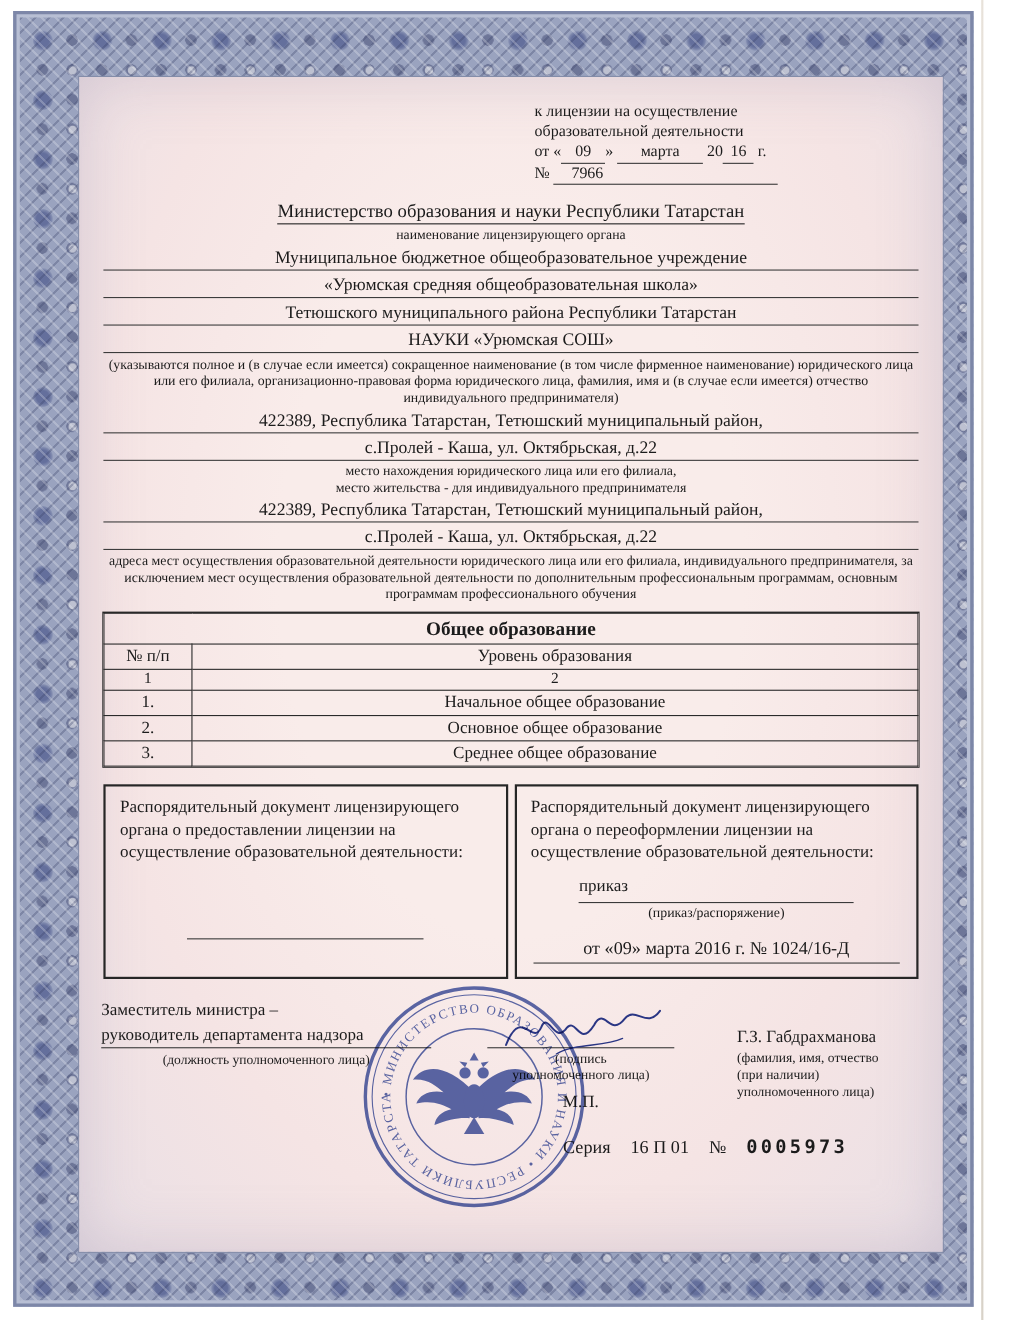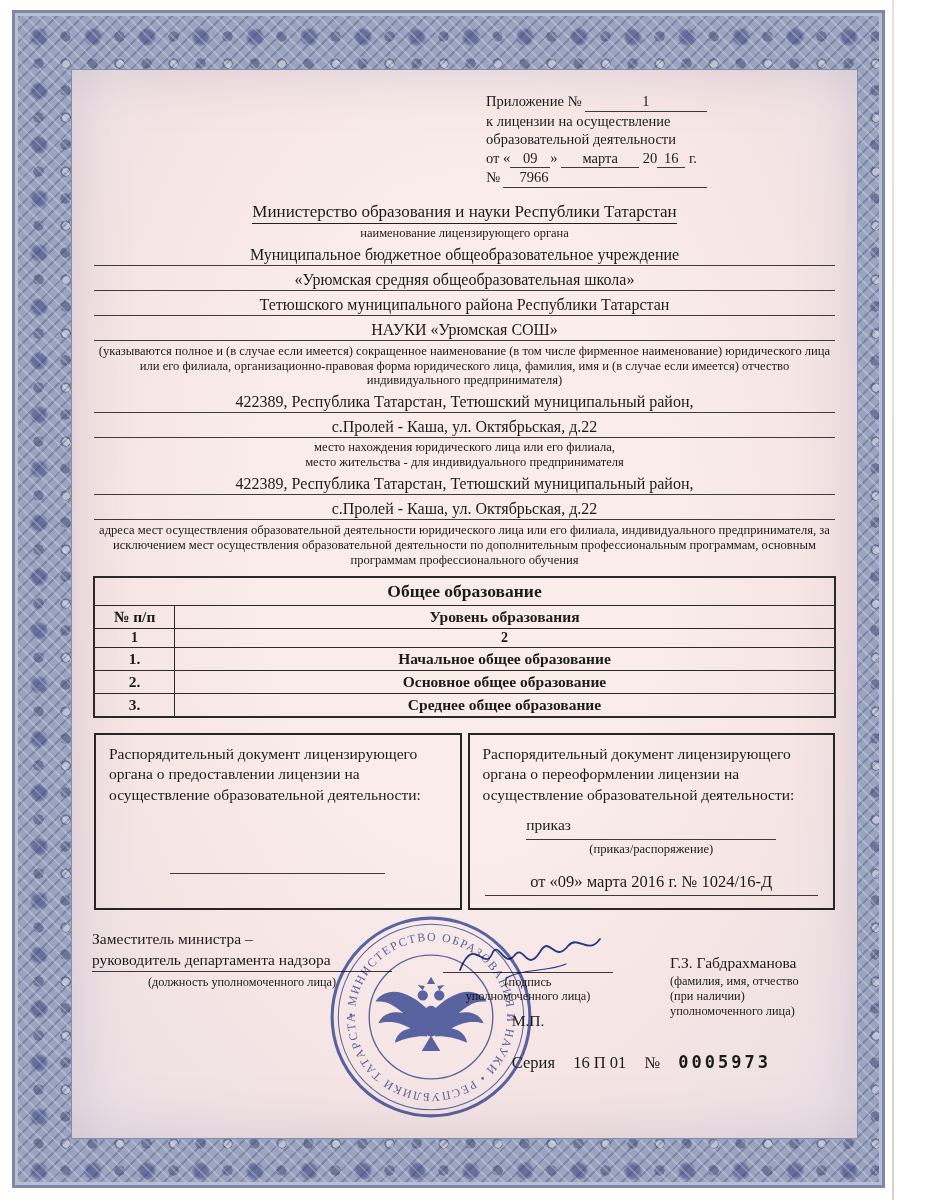--- a/index.html
+++ b/index.html
@@ -63,21 +63,21 @@
     font-size:12.6px;line-height:1.18;text-align:center;margin-top:3px;
     padding:0 4px;
   }
   
   table.edu{
     width:calc(100% - 4px);margin:9px 2px 0;border-collapse:collapse;
     font-size:15.5px;
   }
   table.edu th,table.edu td{
     border:1px solid #2a2a2a;padding:2px 6px;text-align:center;
-    font-weight:bold;
+    font-weight:normal;
   }
   table.edu .tbl-title{font-weight:bold;font-size:17.5px;padding:3px;}
   table.edu col.c-num{width:80px;}
   table.edu .sub td{font-size:14px;padding:1px;}
   table.edu{box-shadow:0 0 0 1px #2a2a2a;}
   
   .orders{display:flex;gap:6px;margin:16px 2px 0;}
   .order-box{
     flex:1;border:2px solid #262626;padding:9px 13px 10px;
     font-size:15.5px;line-height:1.33;min-height:150px;box-sizing:border-box;
@@ -121,24 +121,20 @@
 </style>
 </head>
 <body>
 
 <div class="page-edge"></div>
 
 <div class="frame">
   <div class="inner">
 
     <div class="appendix">
-      <div class="ap-line">
-        <span>Приложение №</span>
-        <span class="fill fill-num">1</span>
-      </div>
       <div class="ap-line">к лицензии на осуществление</div>
       <div class="ap-line">образовательной деятельности</div>
       <div class="ap-line">
         <span>от «</span><span class="fill fill-day">09</span><span>»</span>
         <span class="fill fill-month">марта</span>
         <span>20</span><span class="fill fill-year">16</span>
         <span>г.</span>
       </div>
       <div class="ap-line">
         <span>№</span>

